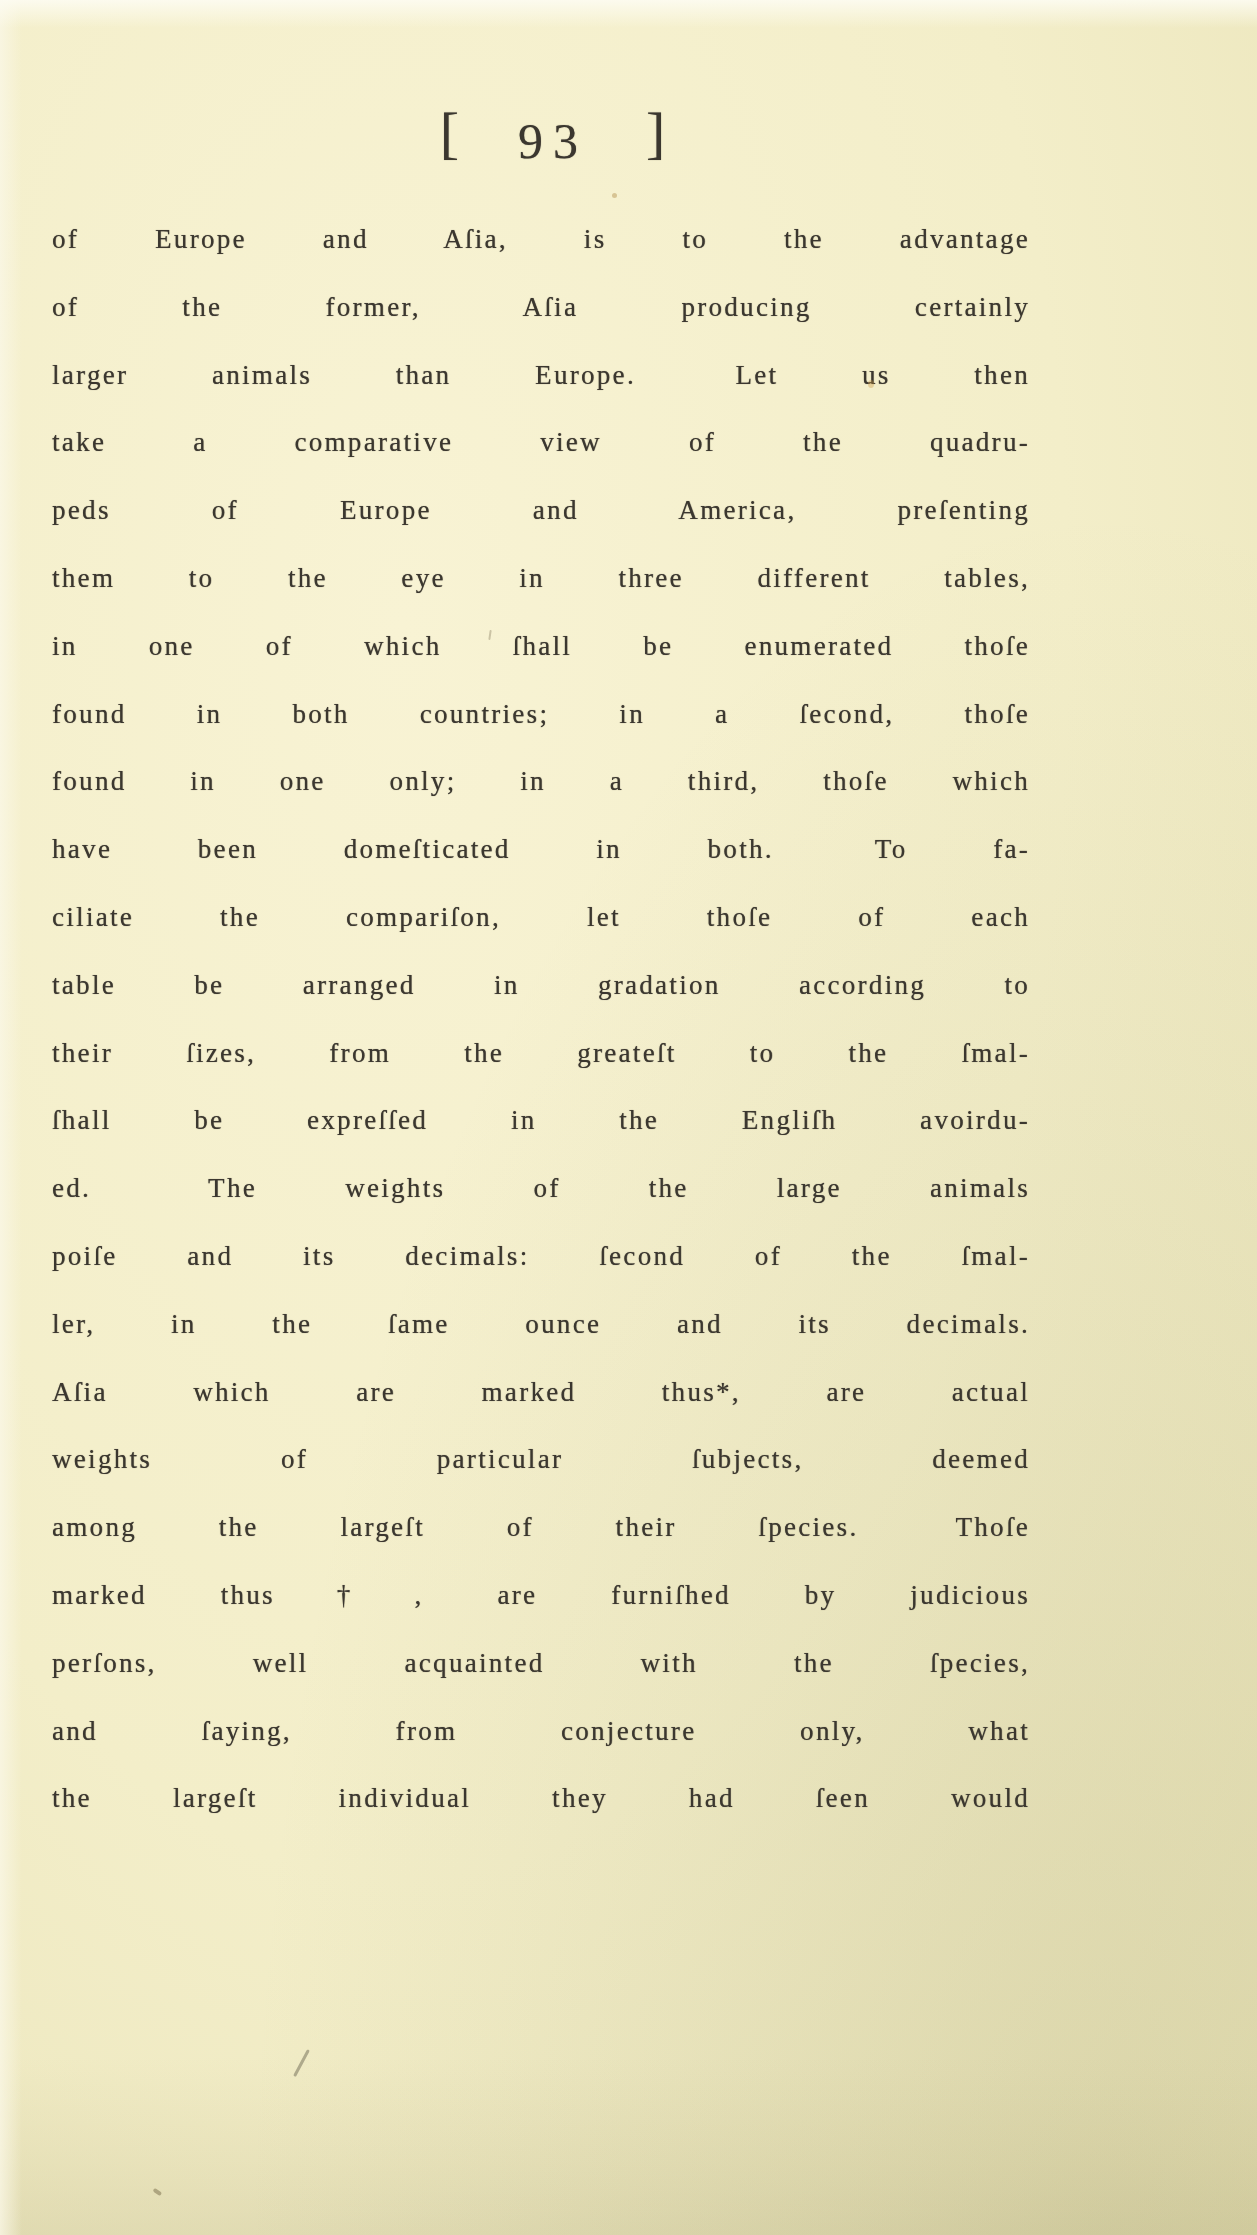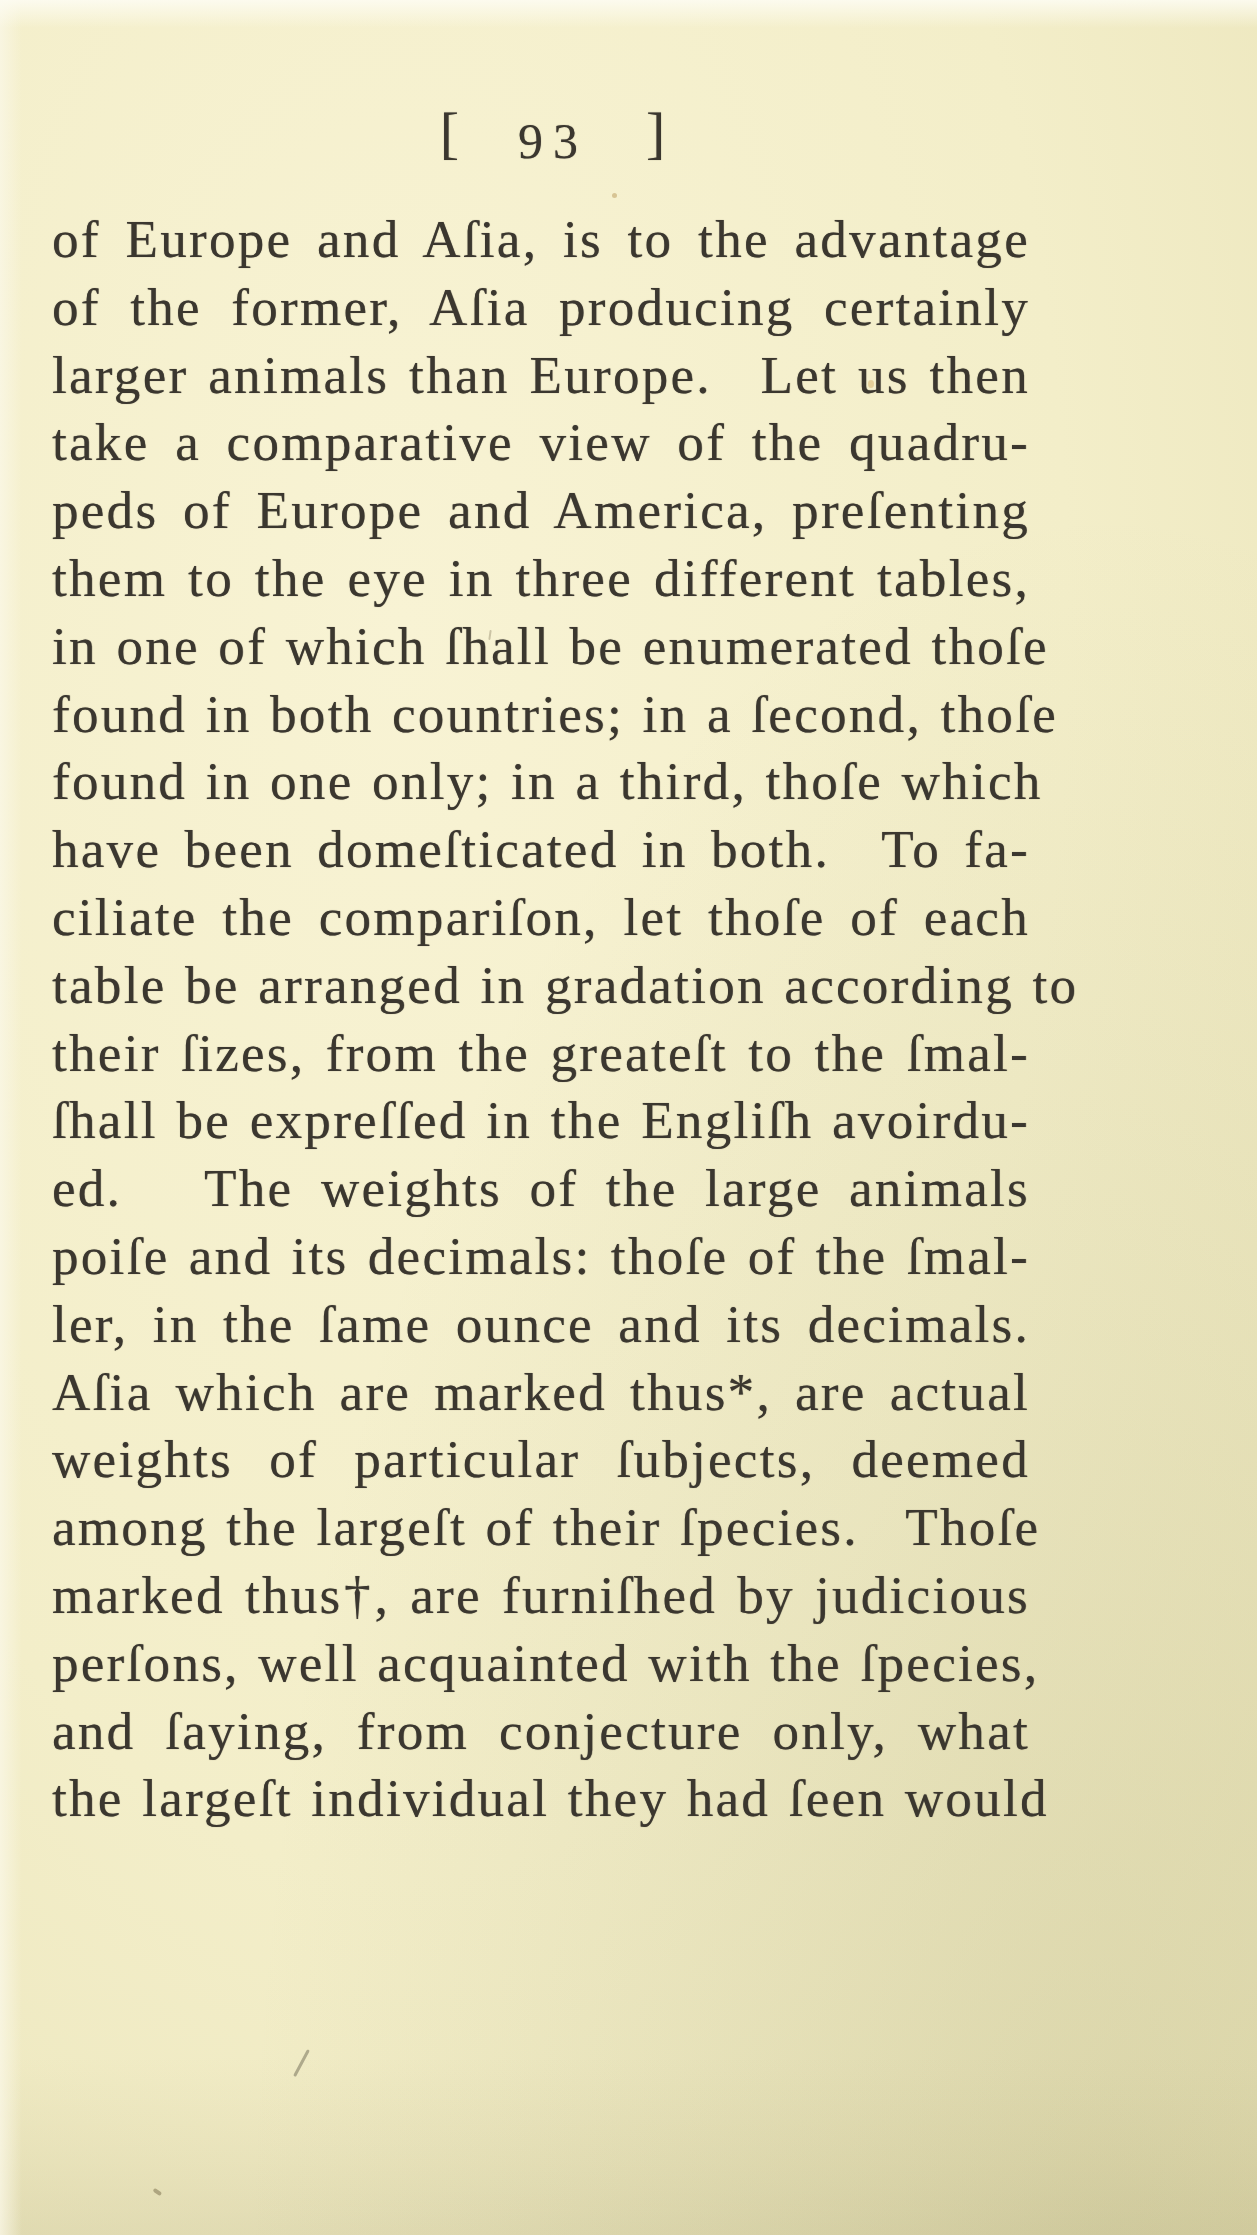--- a/index.html
+++ b/index.html
@@ -45,21 +45,21 @@
   }
   .text-block {
     position: absolute;
     left: 52px;
     top: 206px;
     width: 978px;
   }
   .line {
     height: 67.8px;
     line-height: 67.8px;
-    font-size: 53px;
+    font-size: 27px;
     letter-spacing: 2.3px;
     word-spacing: 3px;
     white-space: nowrap;
     text-align: justify;
     text-align-last: justify;
     text-shadow: 0 0 1px rgba(59,55,47,0.5), 0.4px 0.4px 0.6px rgba(59,55,47,0.35);
   }
   .mark { position: absolute; pointer-events: none; }
   .pencil-slash {
     left: 300px; top: 2048px;
@@ -113,21 +113,21 @@
       <div class="line">them to the eye in three different tables,</div>
       <div class="line">in one of which ſhall be enumerated thoſe</div>
       <div class="line">found in both countries; in a ſecond, thoſe</div>
       <div class="line">found in one only; in a third, thoſe which</div>
       <div class="line">have been domeſticated in both.  To fa-</div>
       <div class="line">ciliate the compariſon, let thoſe of each</div>
       <div class="line">table be arranged in gradation according to</div>
       <div class="line">their ſizes, from the greateſt to the ſmal-</div>
       <div class="line">ſhall be expreſſed in the Engliſh avoirdu-</div>
       <div class="line">ed.  The weights of the large animals</div>
-      <div class="line">poiſe and its decimals: thoſe of the ſmal-</div>
+      <div class="line">poiſe and its decimals: ſecond of the ſmal-</div>
       <div class="line">ler, in the ſame ounce and its decimals.</div>
       <div class="line">Aſia which are marked thus*, are actual</div>
       <div class="line">weights of particular ſubjects, deemed</div>
       <div class="line">among the largeſt of their ſpecies.  Thoſe</div>
       <div class="line">marked thus†, are furniſhed by judicious</div>
       <div class="line">perſons, well acquainted with the ſpecies,</div>
       <div class="line">and ſaying, from conjecture only, what</div>
       <div class="line">the largeſt individual they had ſeen would</div>
     </div>
 

